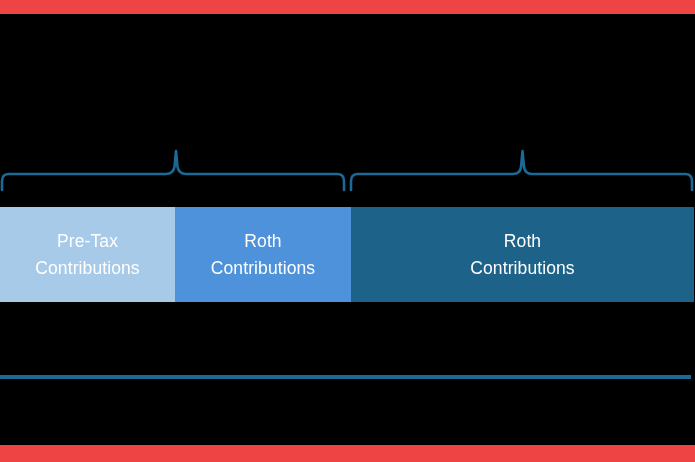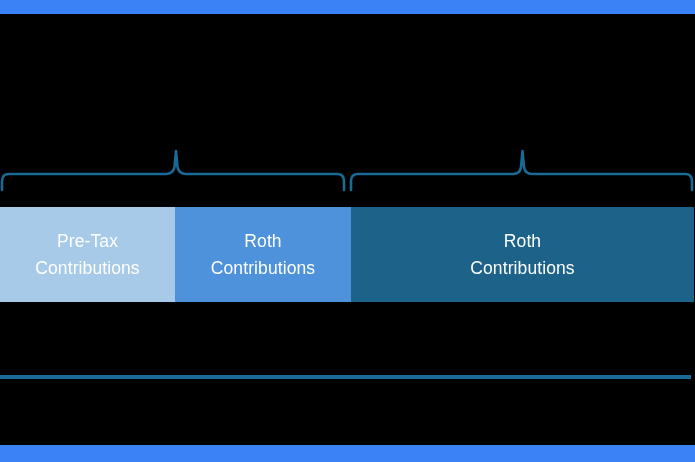--- a/index.html
+++ b/index.html
@@ -11,21 +11,21 @@
     width: 695px;
     height: 462px;
     overflow: hidden;
     font-family: "Liberation Sans", sans-serif;
   }
 
   #stage {
     position: relative;
     width: 695px;
     height: 462px;
-    background: #3b82f6;
+    background: #ef4444;
   }
 
   
   .band {
     position: absolute;
     left: 0;
     top: 14px;
     width: 695px;
     height: 431px;
     background: #000000;

